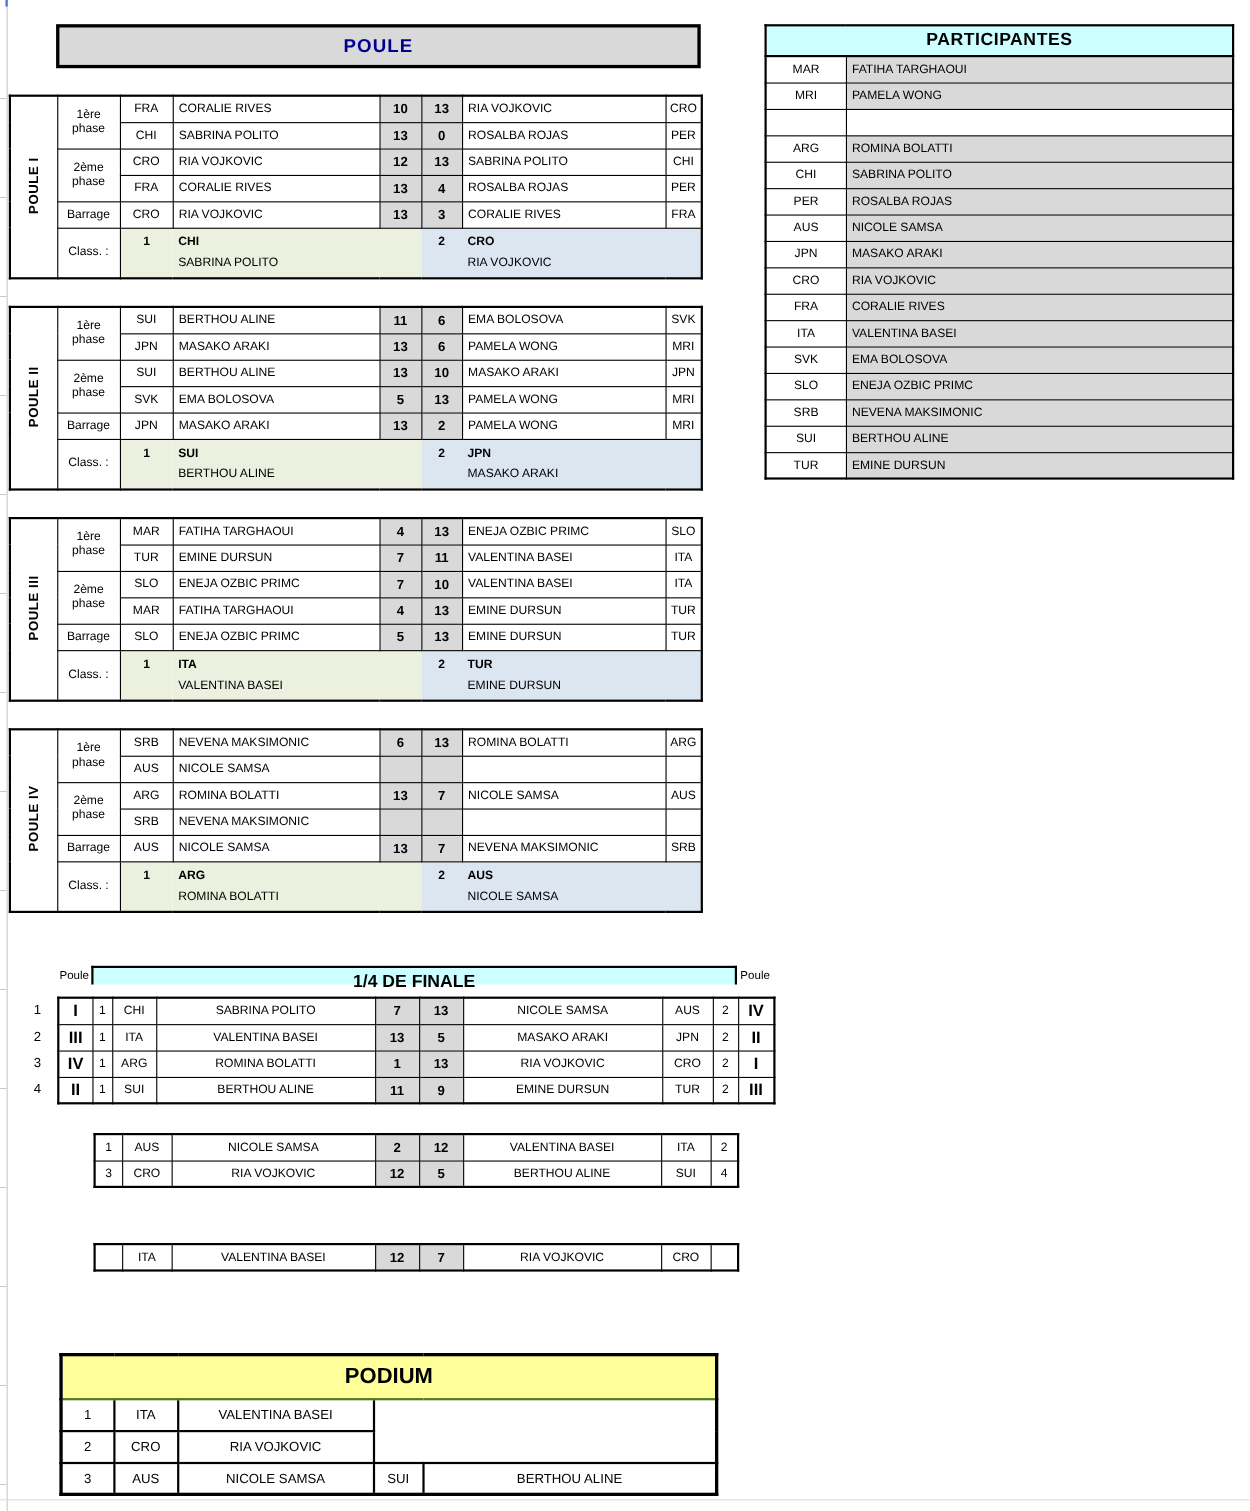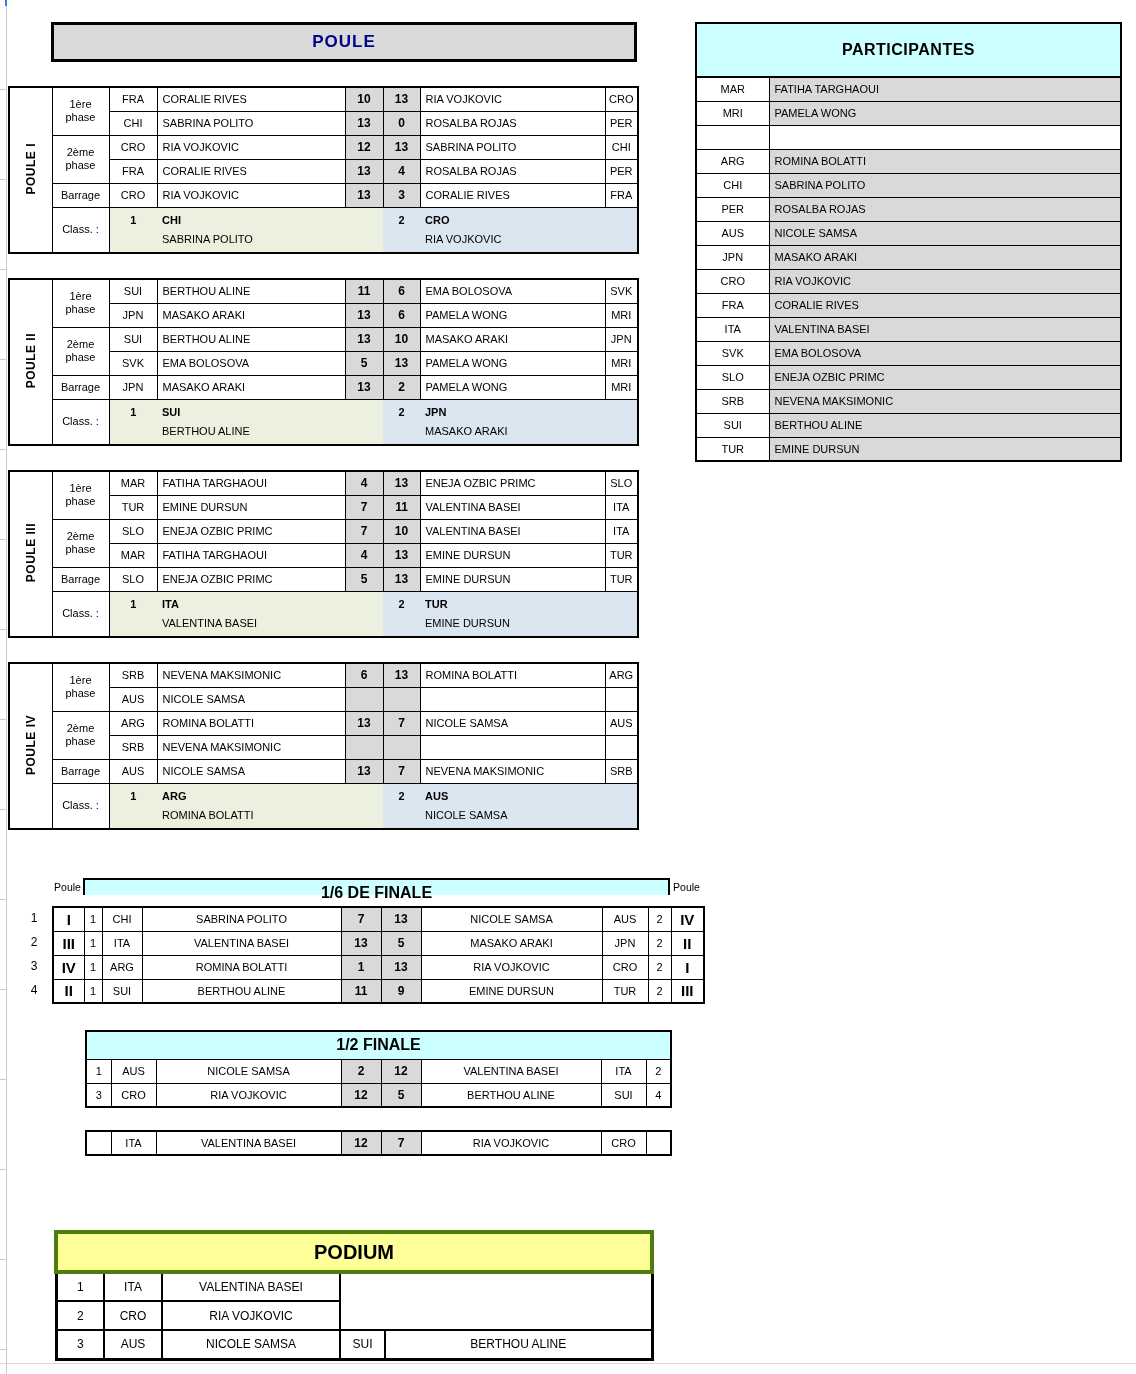--- a/index.html
+++ b/index.html
@@ -18,21 +18,21 @@
   .page-break { left:5px; top:0; width:2px; height:6px; background:#3b78d8; }
   .grid-bottom { left:0; top:1363px; width:1136px; height:1px; background:#dcdcdc; }
 
   
   .simple-box { left:51px; top:22px; width:586px; height:40px; background:#D9D9D9;
     border:3px solid #000; display:flex; align-items:center; justify-content:center;
     font-weight:bold; font-size:17px; letter-spacing:1px; color:#00008B; }
 
   
   .part-table { left:695px; top:22px; border:2px solid #000; }
-  .part-table th.ptitle { height:54px; background:#CCFFFF; font-size:16px; font-weight:bold; letter-spacing:.5px; border:2px solid #000; }
+  .part-table th.ptitle { height:28px; background:#CCFFFF; font-size:16px; font-weight:bold; letter-spacing:.5px; border:2px solid #000; }
   .part-table th.pcol { height:26px; background:#D9D9D9; color:#00008B; font-size:14px; font-weight:bold; }
   .part-table td { height:24px; font-size:11px; }
   .part-table td.pnat { text-align:center; }
   .part-table td.pnom { background:#D9D9D9; padding-left:5px; }
   .part-table tr.empty td.pnom { background:#fff; }
 
   
   .pool-table { left:8px; border:2px solid #000; }
   .pool-table td { height:24px; font-size:11px; }
   td.pool-cell { text-align:center; }
@@ -63,21 +63,21 @@
   .qf-nums { left:24px; top:906px; width:20px; }
   .qf-nums div { height:24px; line-height:24px; text-align:center; font-size:12px; }
   .knock { border:2px solid #000; }
   .knock td { height:24px; font-size:11px; text-align:center; }
   .knock td.score { font-weight:bold; font-size:12px; background:#D9D9D9; }
   .knock td.roman { font-weight:bold; font-size:15px; }
   .knock th.ktitle { height:28px; background:#CCFFFF; font-size:16px; font-weight:bold; }
 
   
   .podium { left:54px; top:1230px; border:3px solid #000; }
-  .podium th.ptitle { height:40px; background:#FFFF99; font-size:20px; font-weight:bold; border:4px solid #4d7c0f; }
+  .podium th.ptitle { height:40px; background:#FFFF99; font-size:20px; font-weight:bold; border:2px solid #4d7c0f; }
   .podium td { height:29px; font-size:12px; text-align:center; border:2px solid #000; }
 </style>
 </head>
 <body>
 
 <div class="abs grid-ticks"></div>
 <div class="abs grid-v"></div>
 <div class="abs page-break"></div>
 <div class="abs grid-bottom"></div>
 
@@ -474,21 +474,21 @@
 </table>
 
 <div class="abs qf-nums">
   <div>1</div>
   <div>2</div>
   <div>3</div>
   <div>4</div>
 </div>
 <div class="abs qf-head">
   <div class="pl-label">Poule</div>
-  <div class="cy">1/6 DE FINALE</div>
+  <div class="cy">1/4 DE FINALE</div>
   <div class="pl-label r">Poule</div>
 </div>
 <table class="abs knock" style="left:52px;top:906px">
   <colgroup>
       <col style="width:31px">
       <col style="width:18px">
       <col style="width:40px">
       <col style="width:199px">
       <col style="width:40px">
       <col style="width:40px">
@@ -555,23 +555,20 @@
       <col style="width:45px">
       <col style="width:185px">
       <col style="width:40px">
       <col style="width:40px">
       <col style="width:180px">
       <col style="width:45px">
       <col style="width:25px">
     </colgroup>
   <tbody>
     <tr>
-        <th class="ktitle" colspan="8">1/2 FINALE</th>
-      </tr>
-    <tr>
       <td>1</td>
         <td>AUS</td>
         <td>NICOLE SAMSA</td>
         <td class="score">2</td>
         <td class="score">12</td>
         <td>VALENTINA BASEI</td>
         <td>ITA</td>
         <td>2</td>
     </tr>
     <tr>

